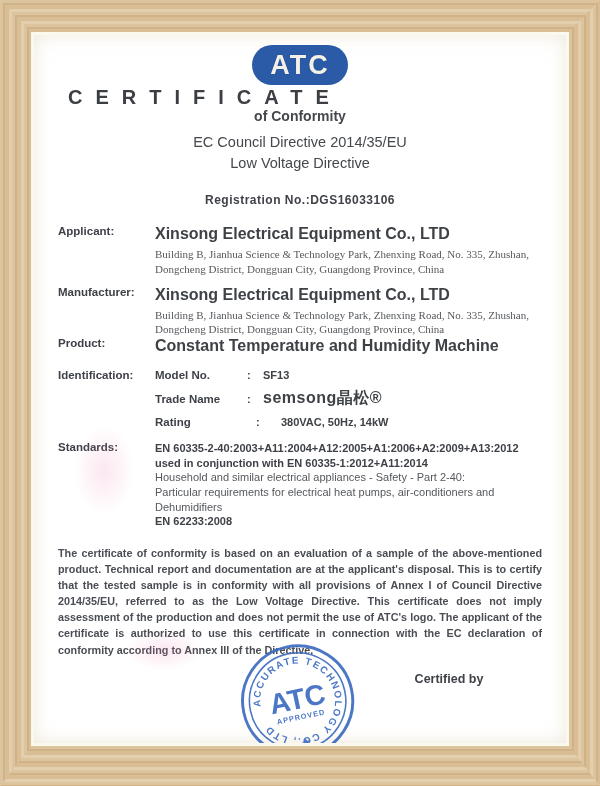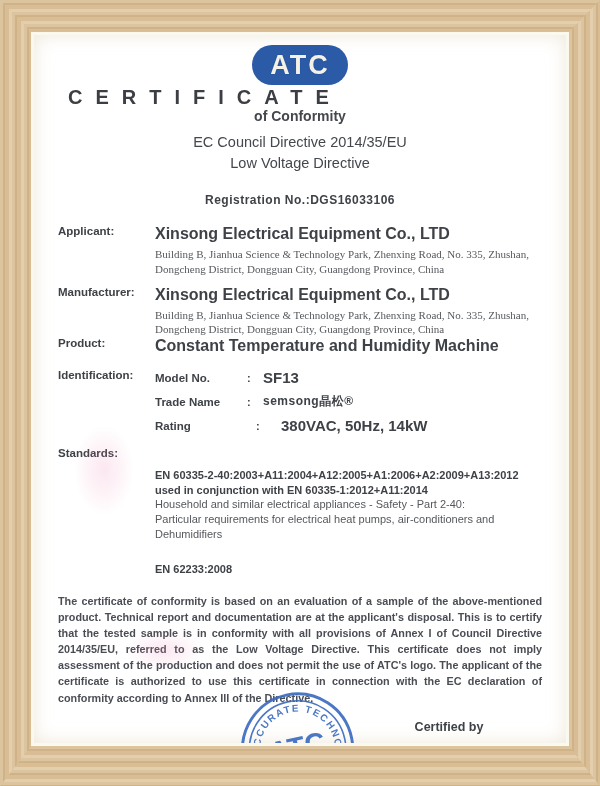--- a/index.html
+++ b/index.html
@@ -50,24 +50,24 @@
   
   .rows { margin-top:18px; font-size:11px; }
   .frow { display:flex; margin-top:10px; }
   .flabel { width:97px; flex:0 0 97px; font-weight:bold; font-size:11.5px; color:#3e4247; }
   .fval { flex:1; }
   .fname { font-weight:bold; font-size:16px; color:#3e4247; }
   .faddr { margin-top:4px; line-height:1.3; color:#55585c;font-family:Liberation Serif, serif; }
   .idrow { display:grid; grid-template-columns:92px 16px auto; margin-bottom:7px; align-items:center;}
   .idname { font-weight:bold; font-size:11.5px; color:#3e4247; }
   .idsep { font-weight:bold; color:#3e4247; }
-  .idval { font-weight:bold; font-size:15px; color:#3e4247; }
-  .brand { font-size:12px; letter-spacing:.5px; }
+  .idval { font-weight:bold; font-size:11px; color:#3e4247; }
+  .brand { font-size:16px; letter-spacing:.5px; }
   .std-line { line-height:1.32; color:#55585c; }
-  .std-bold { font-weight:bold; color:#3e4247;margin-top:21px; }
+  .std-bold { font-weight:bold; color:#3e4247; }
 
   
   .declaration { margin-top:16px; font-size:10.8px; font-weight:bold; color:#4a4e54;
     text-align:justify; line-height:1.5; }
 
   
   .signoff { position:relative; margin-top:14px; height:76px; }
   .certified { position:absolute; right:18px; top:0; width:150px; text-align:center; }
   .certified-label { font-weight:bold; font-size:12.5px; color:#3e4247; }
 

